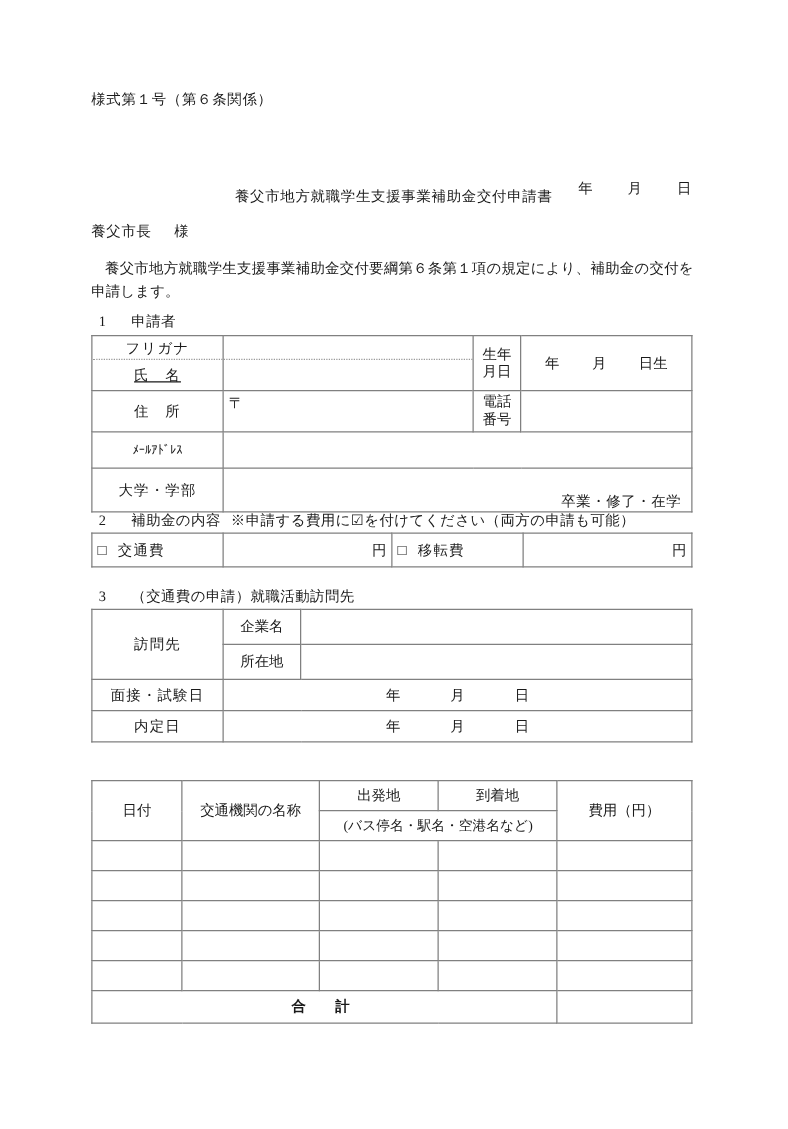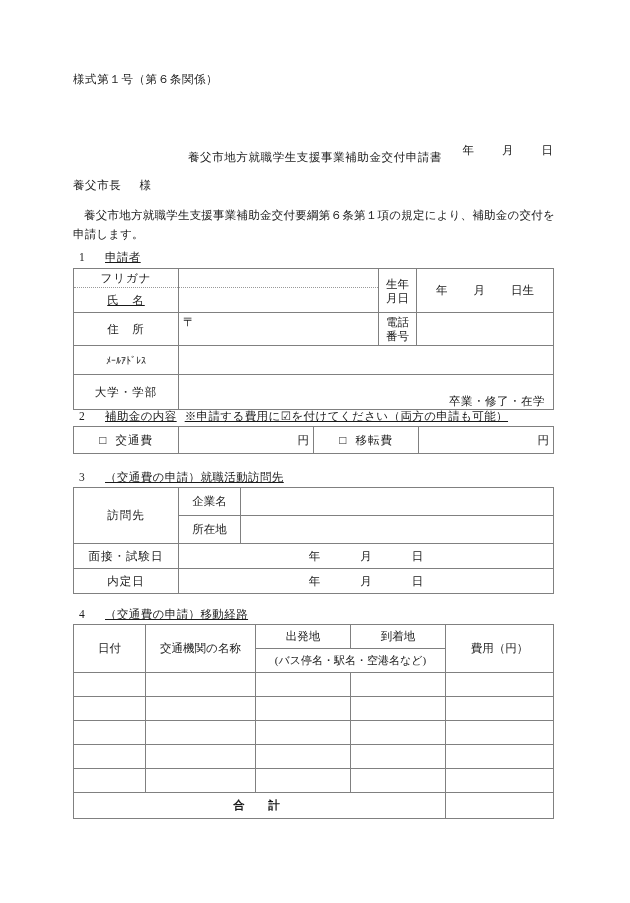--- a/index.html
+++ b/index.html
@@ -72,21 +72,20 @@
     letter-spacing: 0.15px;
     text-align: justify;
   }
 
   
   .sec-head {
     position: absolute;
     font-size: 11.5px;
     letter-spacing: 0.4px;
     white-space: nowrap;
-    text-decoration: underline;
   }
   .sec-head .num { display: inline-block; min-width: 26px; padding-left: 6px; }
 
   
   table.frm {
     position: absolute;
     left: 73px;
     width: 480px;
     border-collapse: collapse;
     table-layout: fixed;
@@ -120,21 +119,21 @@
     padding-top: 12px;
     letter-spacing: 0.5px;
   }
   .dob { letter-spacing: 0; }
   .dob .g1 { margin-right: 26px; }
   .dob .g2 { margin-right: 26px; }
 
   
   #tbl-subsidy { top: 426px; }
   .chk { display: inline-block; margin-right: 8px; font-size: 12px; }
-  .chkbox-cell { background: #e6e6e6; text-align: center; letter-spacing: 1px; }
+  .chkbox-cell { background: #e6e6e6; letter-spacing: 1px; }
 
   
   #tbl-visit { top: 487px; }
   .date-slot { text-align: center; letter-spacing: 0; }
   .date-slot .a { margin-right: 40px; }
   .date-slot .b { margin-right: 40px; }
 
   
   #tbl-route { top: 624px; }
   #tbl-route td { height: 23px; }
@@ -269,23 +268,20 @@
       </tr>
       <tr>
         <td class="lbl" style="height:24px;">内定日</td>
         <td colspan="2" class="date-slot">
           <span class="a">年</span><span class="b">月</span><span>日</span>
         </td>
       </tr>
     </tbody>
   </table>
 
-  <div class="sec-head" style="left:73px; top:607px;">
-    <span class="num">4</span><span>（交通費の申請）移動経路</span>
-  </div>
 
   <table class="frm" id="tbl-route">
     <colgroup>
       <col style="width:72px">
       <col style="width:110px">
       <col style="width:95px">
       <col style="width:95px">
       <col style="width:108px">
     </colgroup>
     <tbody>

